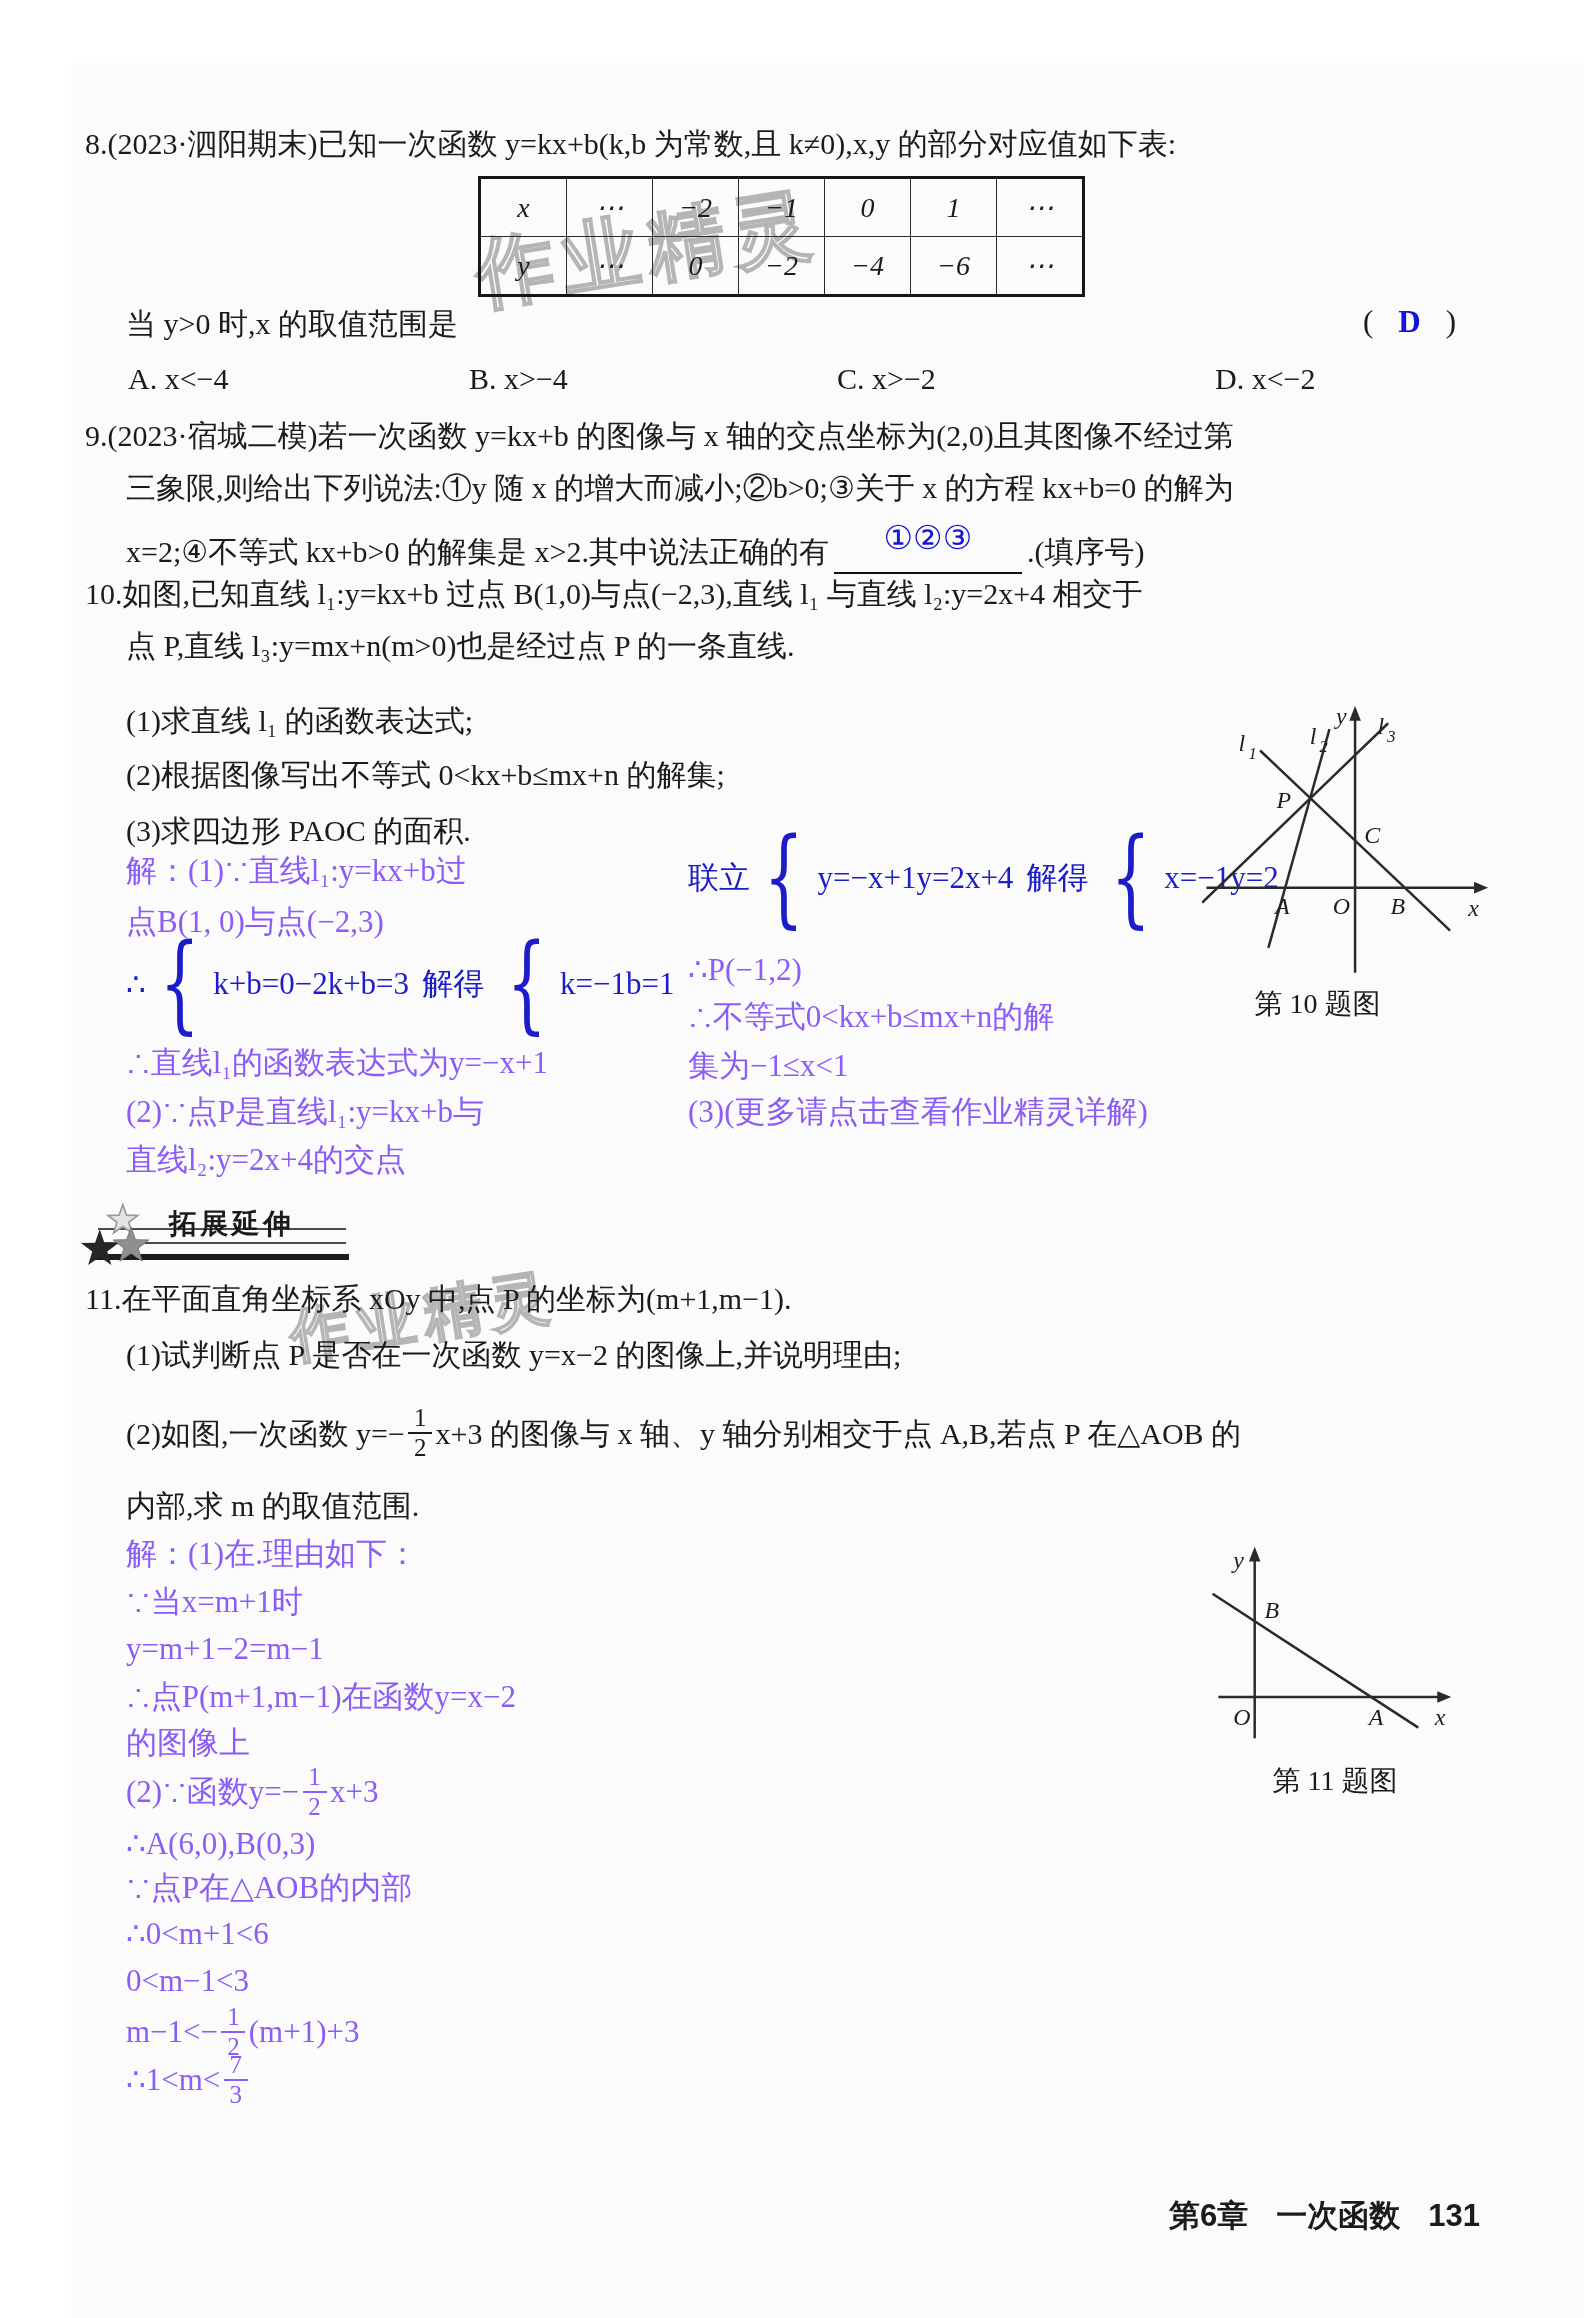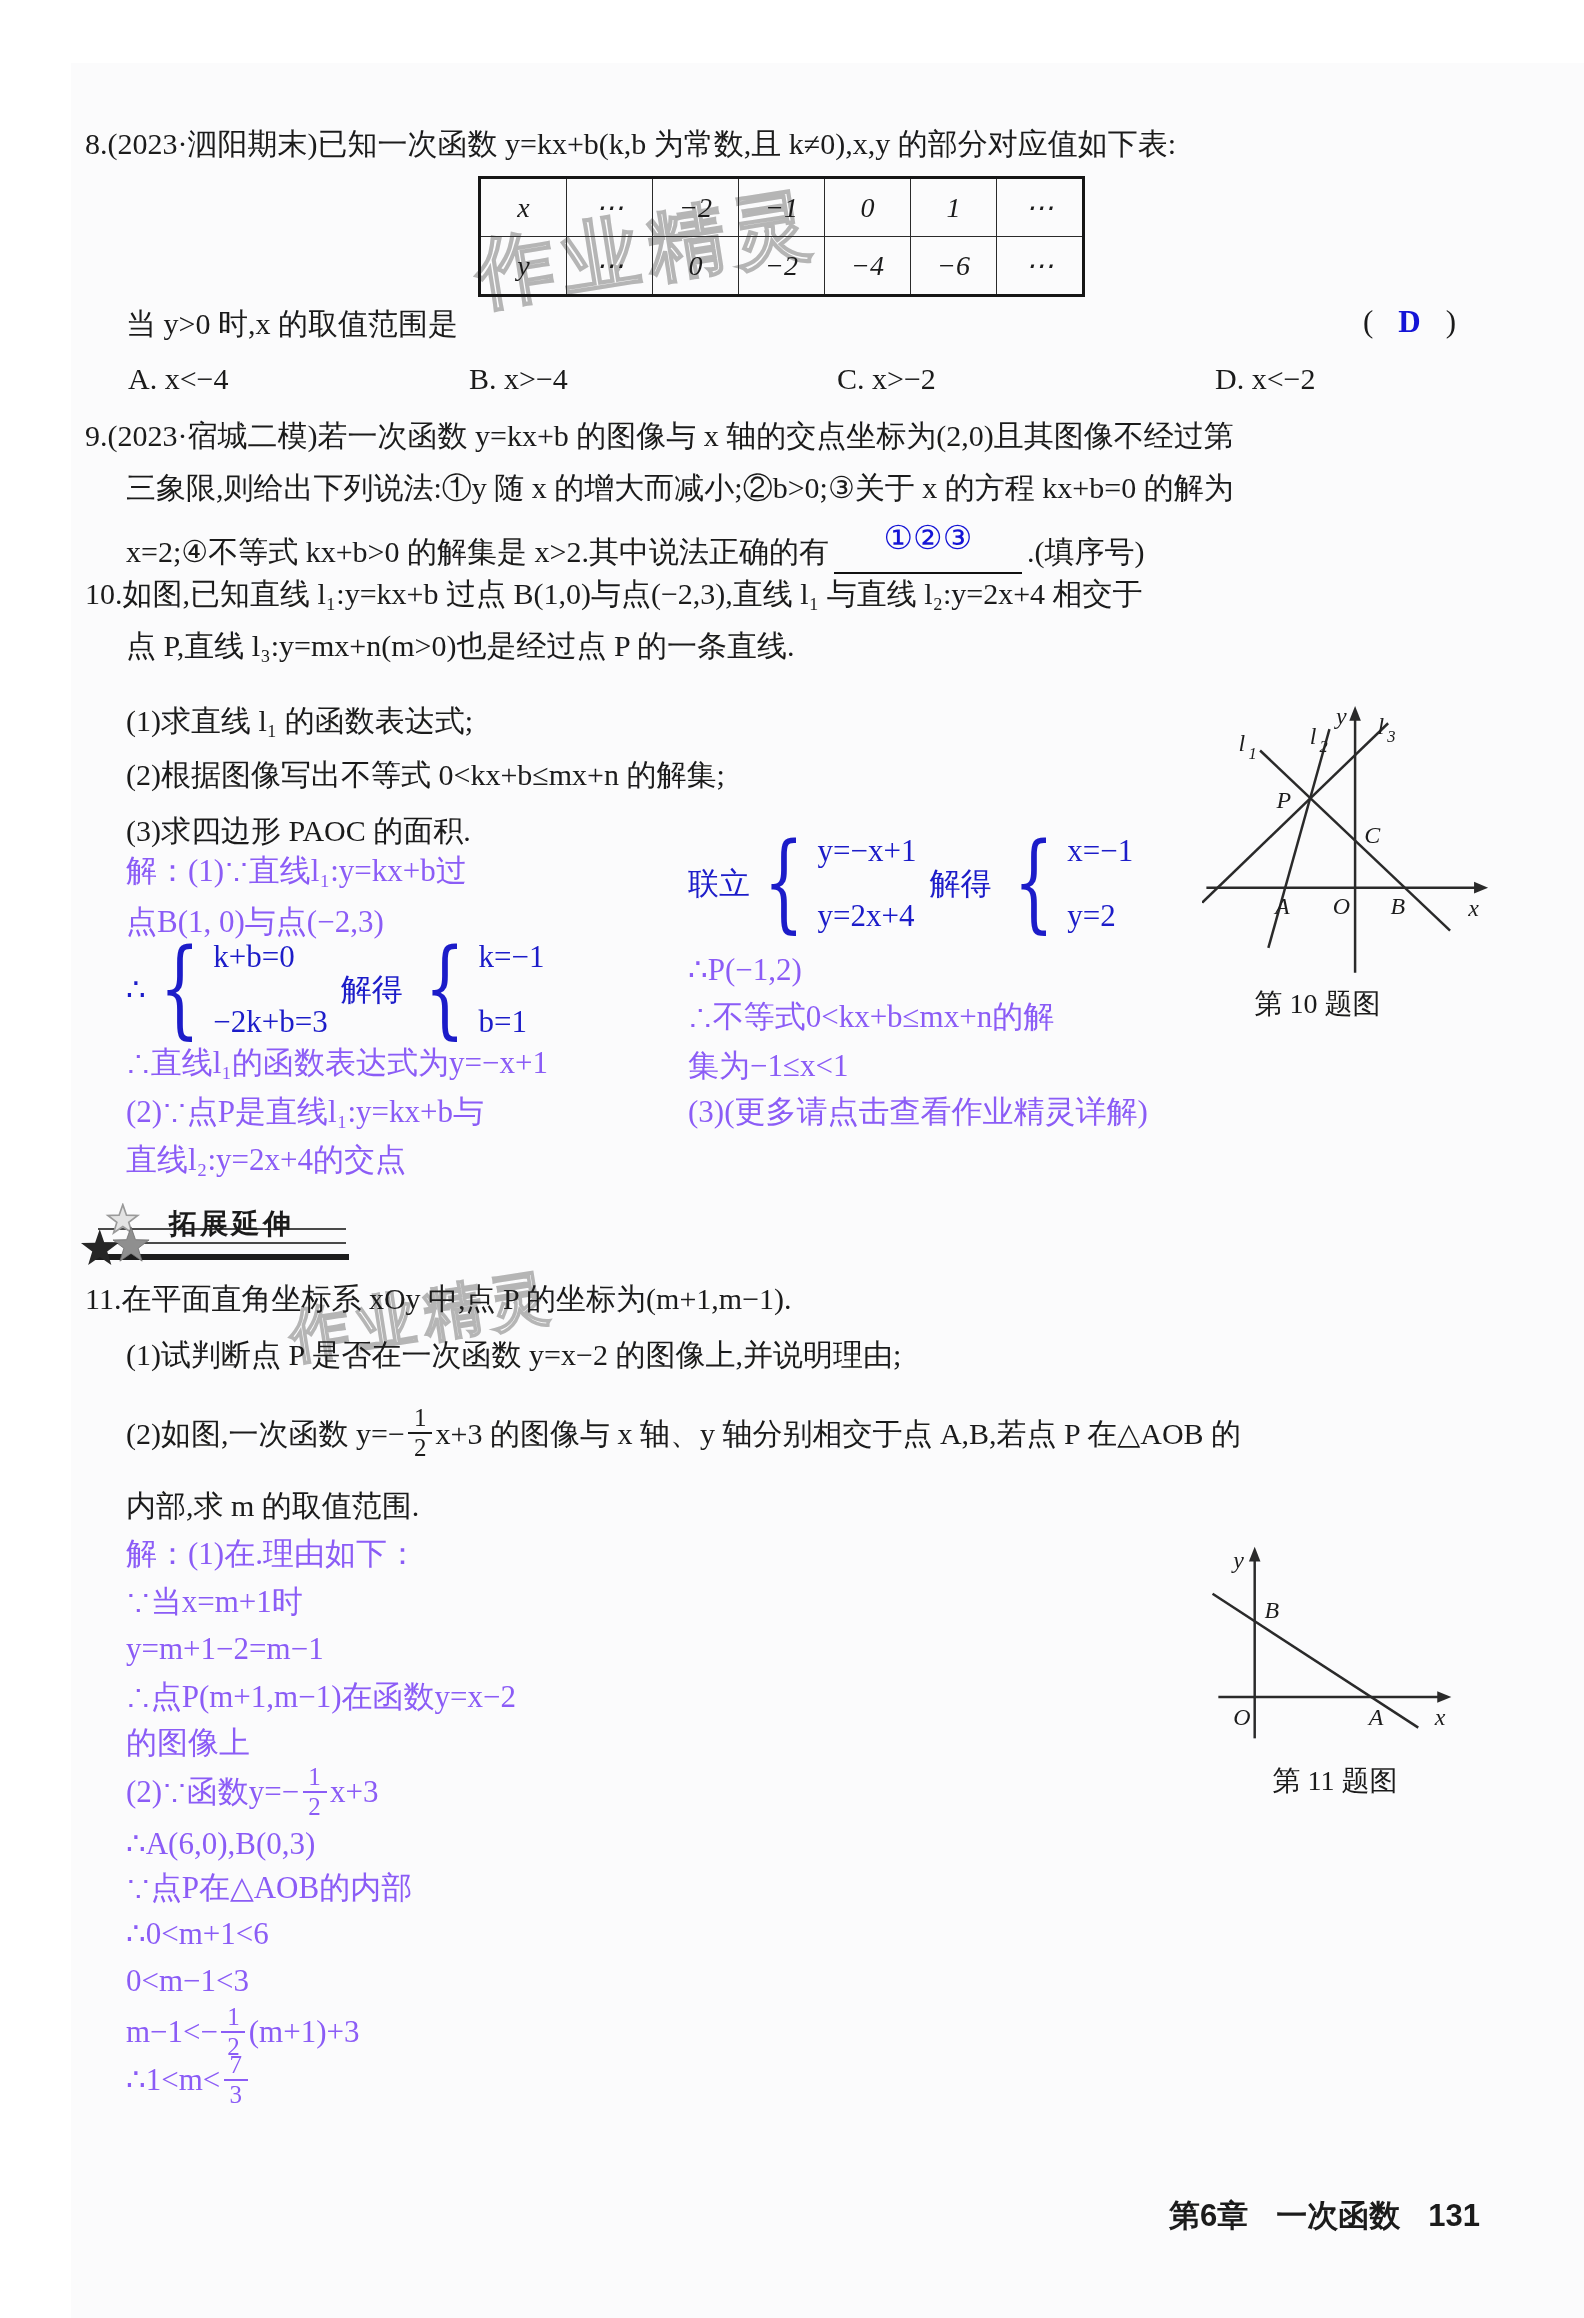--- a/index.html
+++ b/index.html
@@ -29,21 +29,21 @@
   table.qtable td {
     border:1.7px solid #2a2a2a; width:83px; height:55px;
     text-align:center; vertical-align:middle;
     font-size:28px; font-style:italic;
   }
   table.qtable { border:3.3px solid #161616; }
   
   .sys { position:absolute; display:flex; align-items:center; color:#1c1cc9; font-size:31px; }
   .brace { font-family:"DejaVu Serif",serif; font-size:106px; font-weight:300;
            line-height:0.85; transform:scaleX(0.6); transform-origin:center; }
-  .eqcol { display:flex; flex-direction:column; row-gap:29px; }
+  .eqcol { display:flex; flex-direction:row; row-gap:29px; }
   .sysmid { margin:0 8.3px 0 13.2px; }
   
   .frac { display:inline-flex; flex-direction:column; align-items:center;
           font-size:25px; line-height:1.12; margin:0 3.3px; }
   .frac .den { border-top:2.5px solid currentColor; padding:0.8px 5.8px 0; }
   .frac .num { padding:0 5.8px; }
   .tallline { height:64px; }
   
   .wm { position:absolute; font-weight:bold; color:rgba(255,255,255,0.25);
         -webkit-text-stroke:1.7px #b5b5b5; letter-spacing:8.3px;

